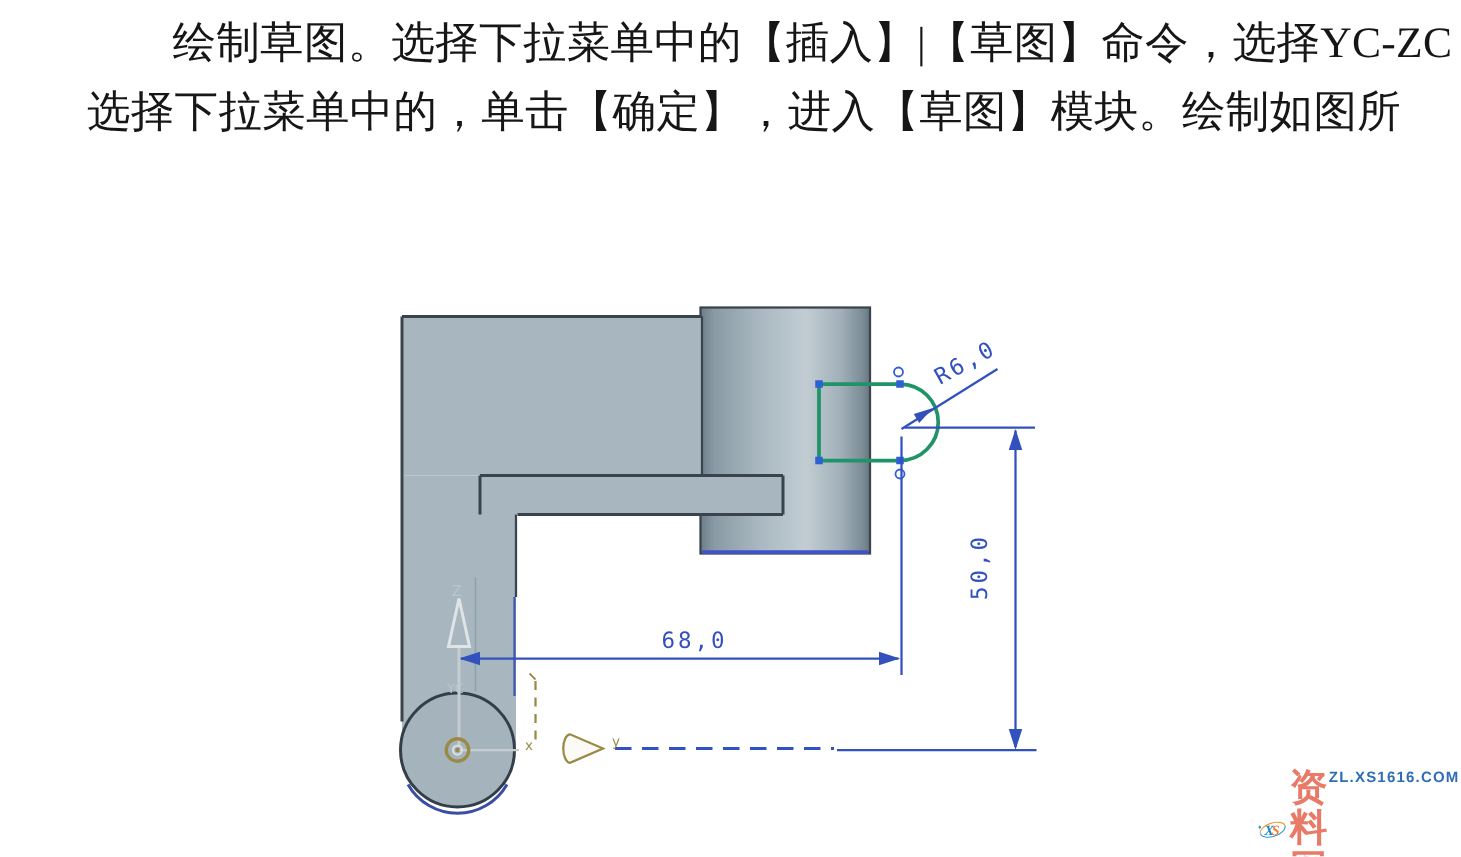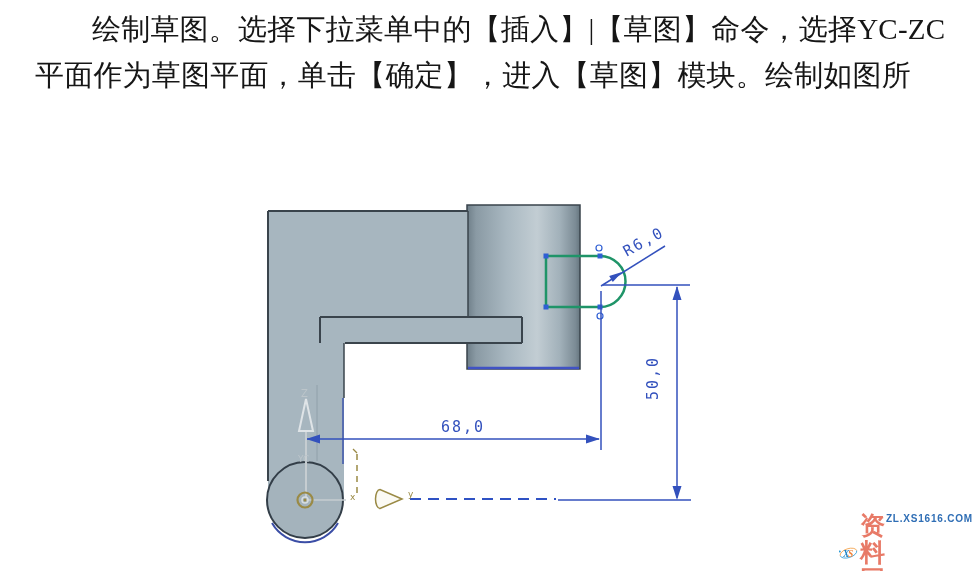--- a/index.html
+++ b/index.html
@@ -1,40 +1,40 @@
 <!DOCTYPE html>
 <html><head>
 <meta charset="utf-8">
 <style>
   html,body{margin:0;padding:0;background:#fff;}
   .page{position:relative;width:974px;height:571px;background:#ffffff;overflow:hidden;
         font-family:"Liberation Serif",serif;}
   .para{position:absolute;left:35px;top:6px;width:916px;font-size:29px;line-height:46px;
         color:#161616;letter-spacing:0.2px;}
-  .para .line{white-space:nowrap;}
+  .para .line{white-space:nowrap;margin-left:23px;}
   .para .indent{text-indent:57px;}
   .cad{position:absolute;left:0;top:0;}
   .dim-text{font-family:"DejaVu Sans Mono",monospace;font-size:15px;letter-spacing:2px;}
   .axis-label{font-family:"DejaVu Sans",sans-serif;}
   .watermark{position:absolute;left:839px;top:524px;width:134px;height:56px;display:flex;
              align-items:center;}
   .wm-text{display:flex;flex-direction:row;justify-content:center;margin-left:2px;}
   .wm-name{font-family:"Liberation Sans",sans-serif;font-weight:bold;font-size:25px;
            line-height:27px;color:#e87a67;letter-spacing:1px;}
   .wm-url{font-family:"Liberation Sans",sans-serif;font-weight:bold;font-size:10px;
           color:#2f6eb5;letter-spacing:0.8px;margin-top:1px;}
 </style>
 </head>
 <body>
 
 <div class="page">
 
   <div class="para">
     <div class="line indent">绘制草图。选择下拉菜单中的【插入】|【草图】命令，选择YC-ZC</div>
-    <div class="line">平面作为草图平面，单击【确定】，进入【草图】模块。绘制如图所</div>
+    <div class="line">选择下拉菜单中的，单击【确定】，进入【草图】模块。绘制如图所</div>
   </div>
 
   <svg class="cad" width="974" height="571" viewBox="0 0 974 571">
     <defs>
       <linearGradient id="cylGrad" x1="0" y1="0" x2="1" y2="0">
         <stop offset="0" stop-color="#6e7e88"></stop>
         <stop offset="0.08" stop-color="#8a9aa4"></stop>
         <stop offset="0.35" stop-color="#a9b8c1"></stop>
         <stop offset="0.62" stop-color="#c2cdd3"></stop>
         <stop offset="0.82" stop-color="#a2b1ba"></stop>

